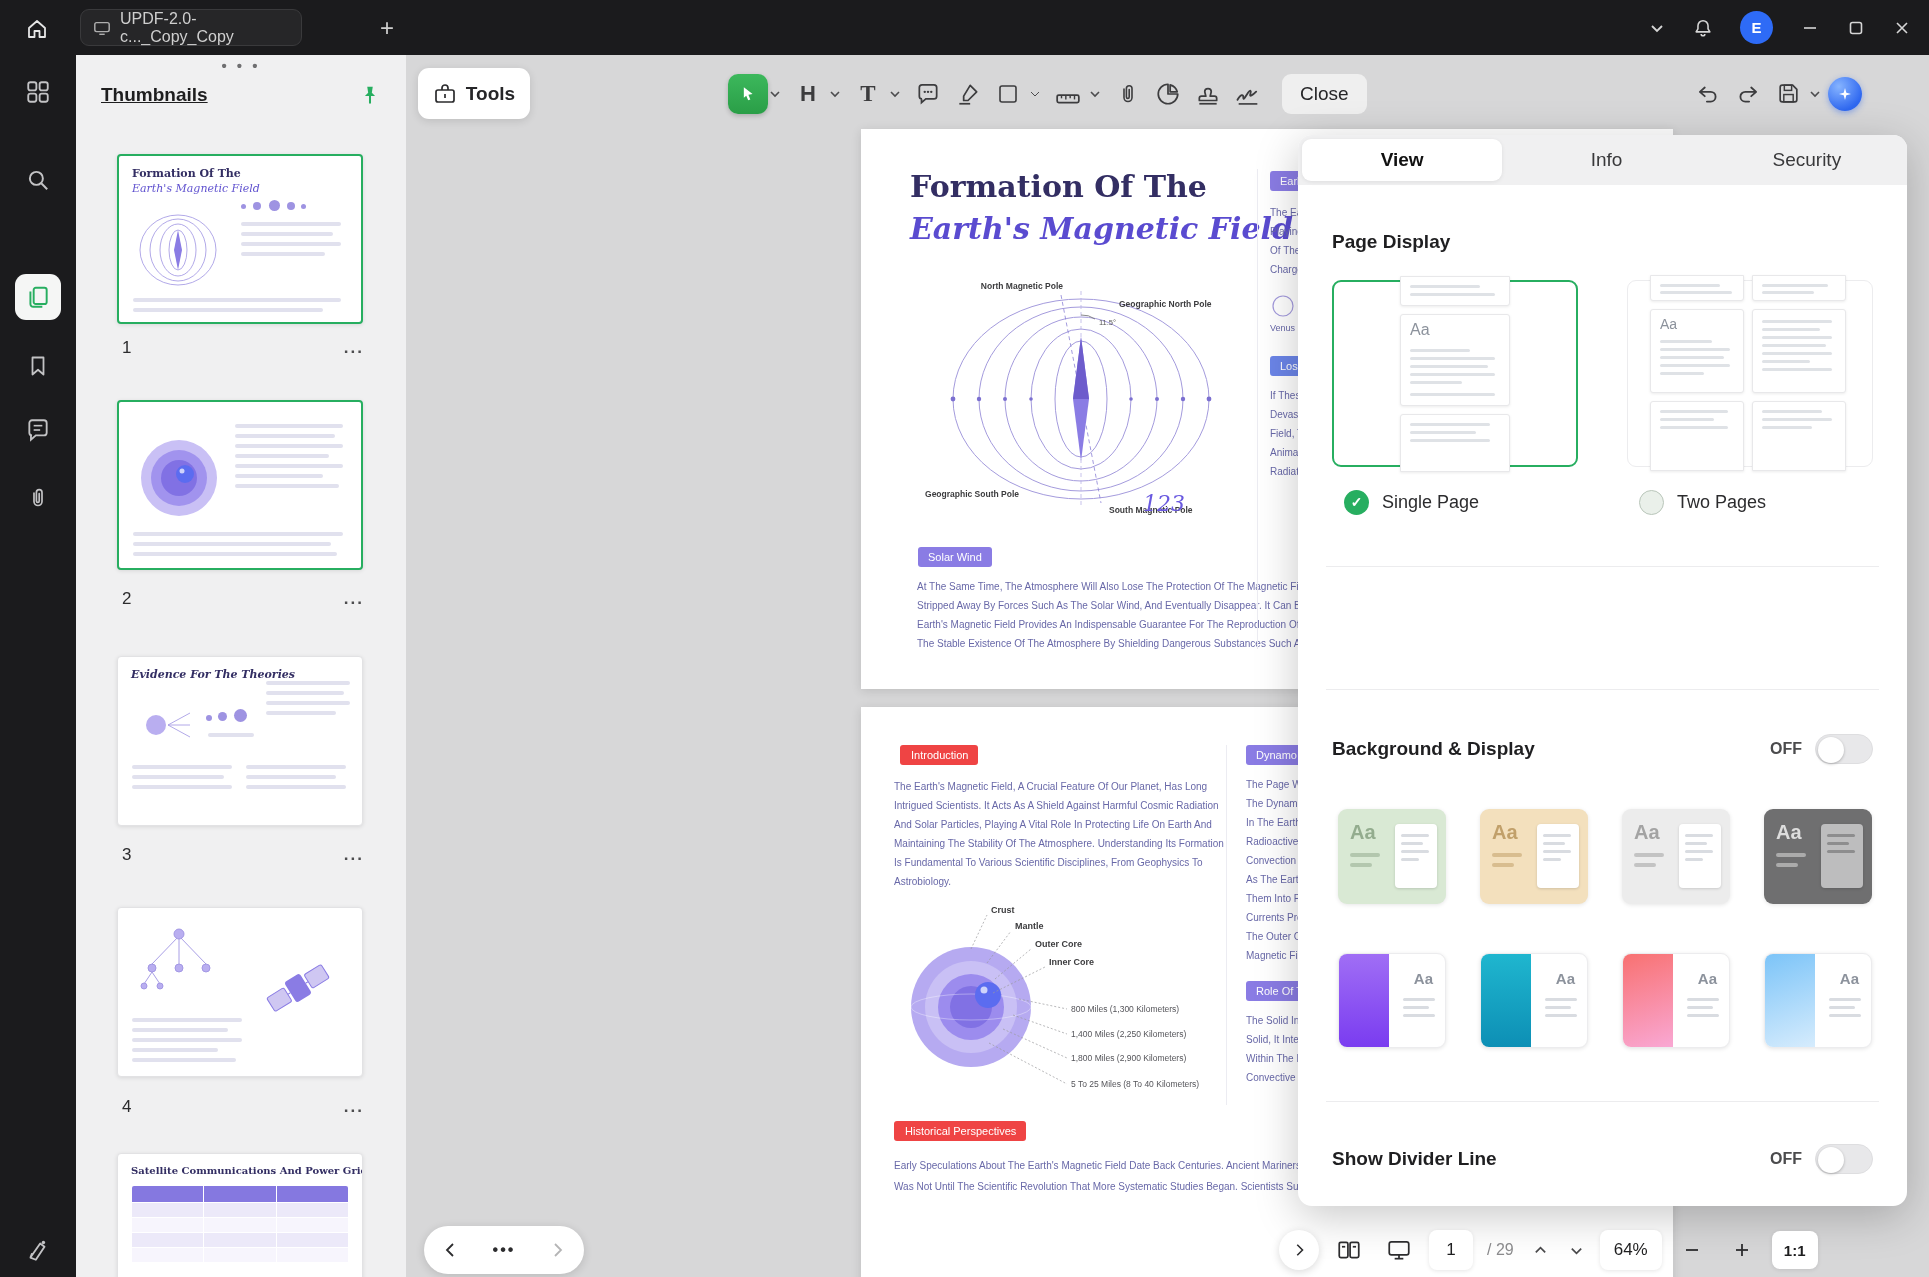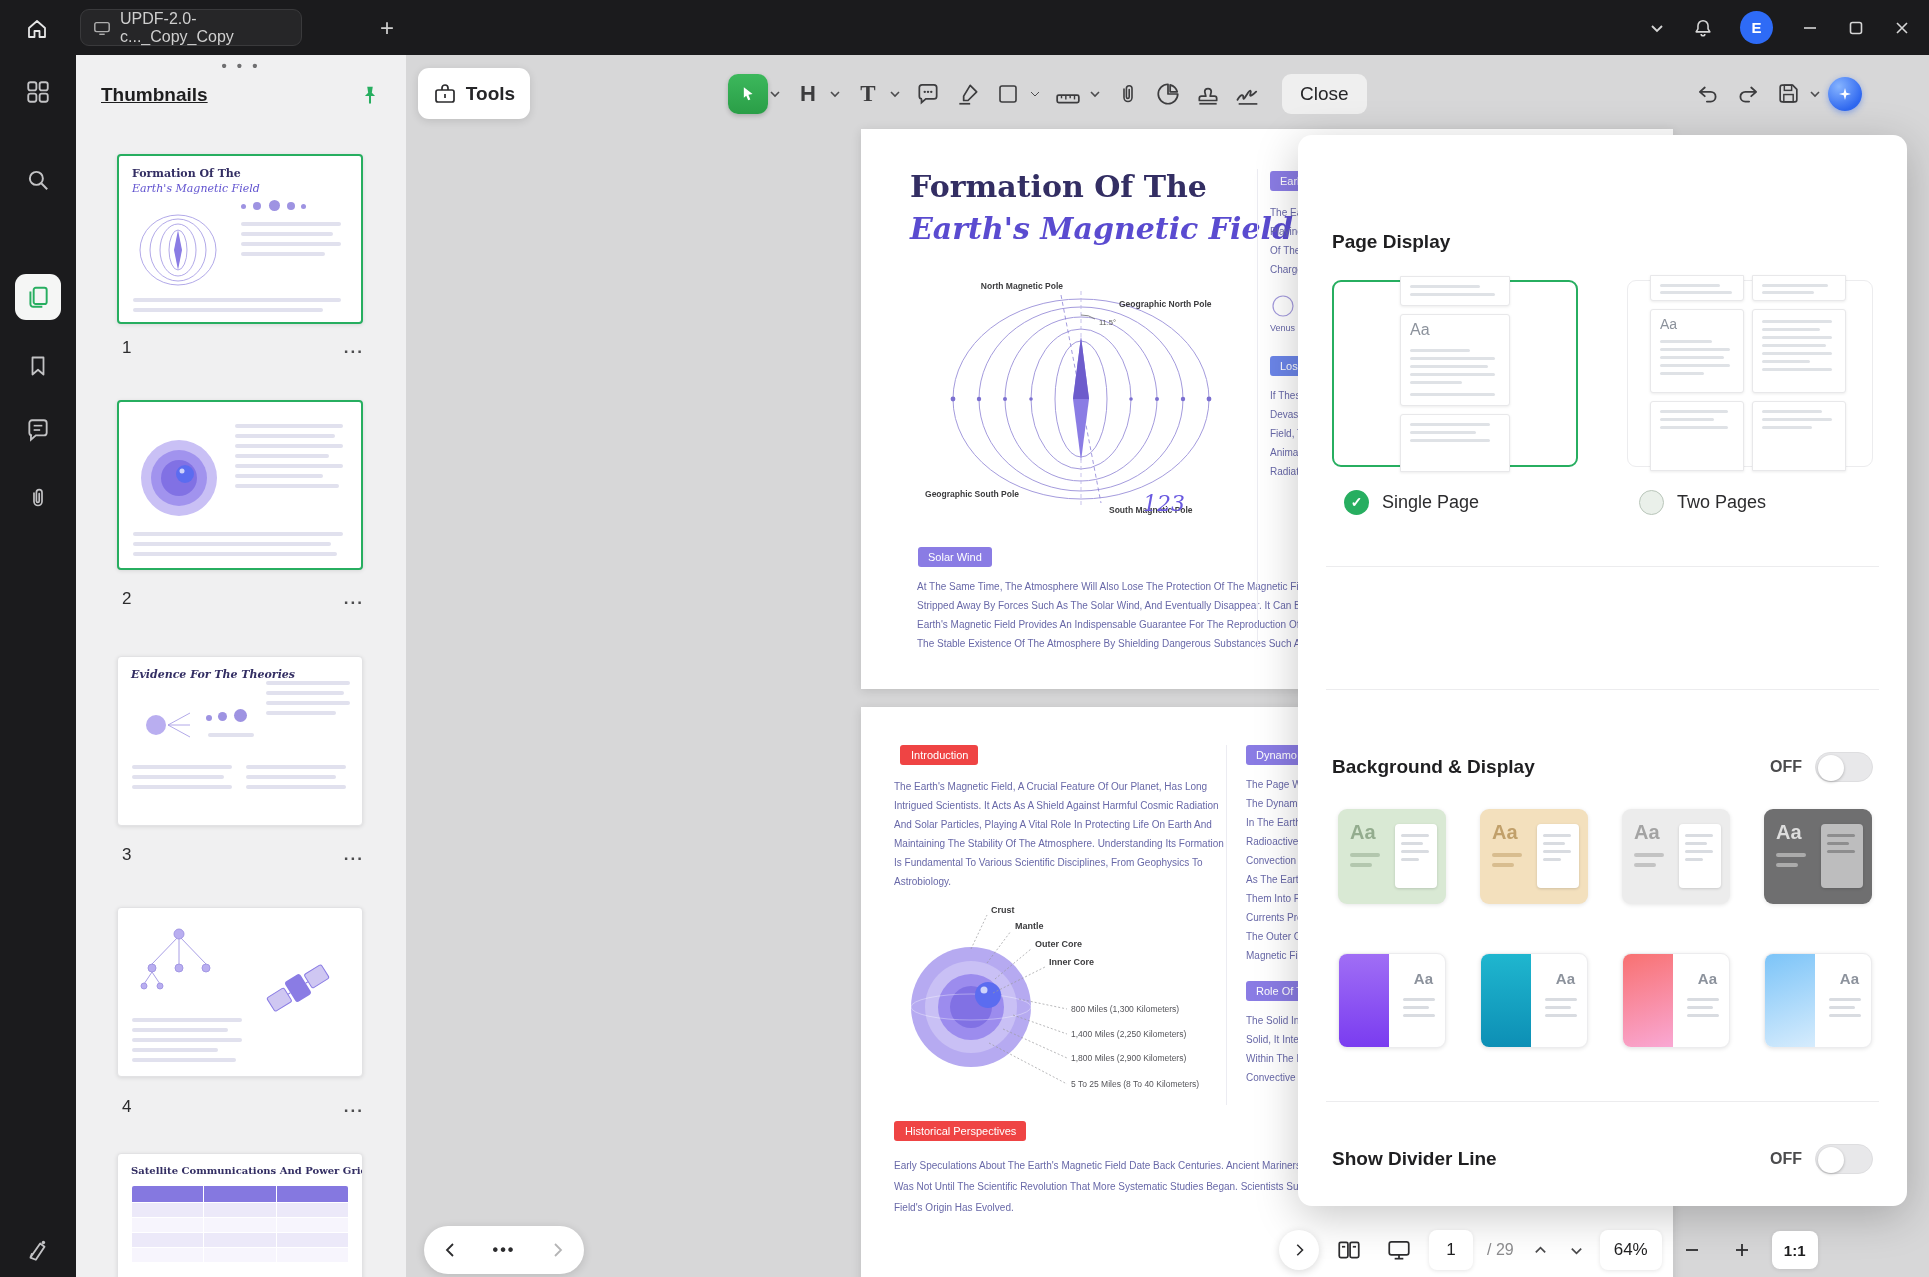--- a/index.html
+++ b/index.html
@@ -497,21 +497,20 @@
     <text x="180" y="138" font-size="8.5" fill="#55555a">1,400 Miles (2,250 Kilometers)</text>
     <text x="180" y="162" font-size="8.5" fill="#55555a">1,800 Miles (2,900 Kilometers)</text>
     <text x="180" y="188" font-size="8.5" fill="#55555a">5 To 25 Miles (8 To 40 Kilometers)</text>
   </svg>
 
   <div class="badge bg-lpurple" style="left:33px;top:414px">Historical Perspectives</div>
 
   <div class="abs" style="left:33px;top:448px">
     <div class="doc-line" style="height:21px;line-height:21px">Early Speculations About The Earth's Magnetic Field Date Back Centuries. Ancient Mariners Not</div>
     <div class="doc-line" style="height:21px;line-height:21px">Was Not Until The Scientific Revolution That More Systematic Studies Began. Scientists Such A</div>
-    <div class="doc-line" style="height:21px;line-height:21px">Field's Origin Has Evolved.</div>
   </div>
 
   <div class="vdiv" style="left:365px;top:38px;height:360px"></div>
 
   <div class="side-col" style="left:385px;top:38px">
     <div class="badge bg-purple" style="position:static;display:inline-block">Dynamo</div>
     <div style="margin-top:10px">
       <div class="doc-line">The Page W</div>
       <div class="doc-line">The Dynamo</div>
       <div class="doc-line">In The Earth</div>
@@ -689,20 +688,25 @@
   <div class="ai-btn">
     <span>
       <svg width="16" height="16" viewBox="0 0 16 16">
           <path d="M8 2 L9.3 6.7 L14 8 L9.3 9.3 L8 14 L6.7 9.3 L2 8 L6.7 6.7 Z" fill="#fff"></path>
         </svg>
     </span>
   </div>
 </div>
 
 <div class="view-panel">
+  <div class="vp-tabs">
+    <div class="vp-tab active">View</div>
+    <div class="vp-tab">Info</div>
+    <div class="vp-tab">Security</div>
+  </div>
 
   <div class="vp-h" style="top:96px">Page Display</div>
 
   <div class="pv-card sel" style="left:34px">
     <div class="mini-page" style="position:absolute;left:66px;top:-6px;width:110px;height:30px;border-radius:0 0 3px 3px">
       <div class="mp-bar" style="top:8px;width:70px"></div>
         <div class="mp-bar" style="top:16px;width:85px"></div>
     </div>
     <div class="mini-page" style="position:absolute;left:66px;top:32px;width:110px;height:92px">
       <div class="mp-aa">Aa</div>
@@ -765,21 +769,21 @@
   <div class="opt-row" style="left:341px">
     <span class="radio"></span>
     <span class="opt-label">Two Pages</span>
   </div>
 
   <div class="vp-div" style="top:431px"></div>
 
 
   <div class="vp-div" style="top:554px"></div>
 
-  <div class="vp-row" style="top:608px">
+  <div class="vp-row" style="top:590px">
     <span class="vp-row-label">Background &amp; Display</span>
     <span class="tg-wrap">
       <span class="tg-state">OFF</span>
       <span class="toggle off">
           <span class="knob"></span>
         </span>
     </span>
   </div>
 
   <div class="theme-grid" style="top:674px">

